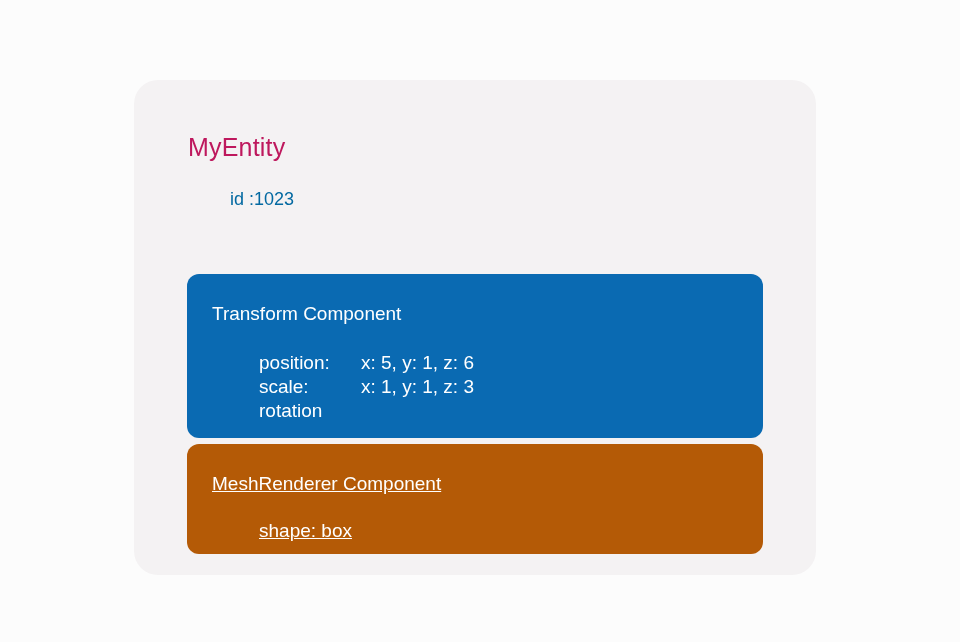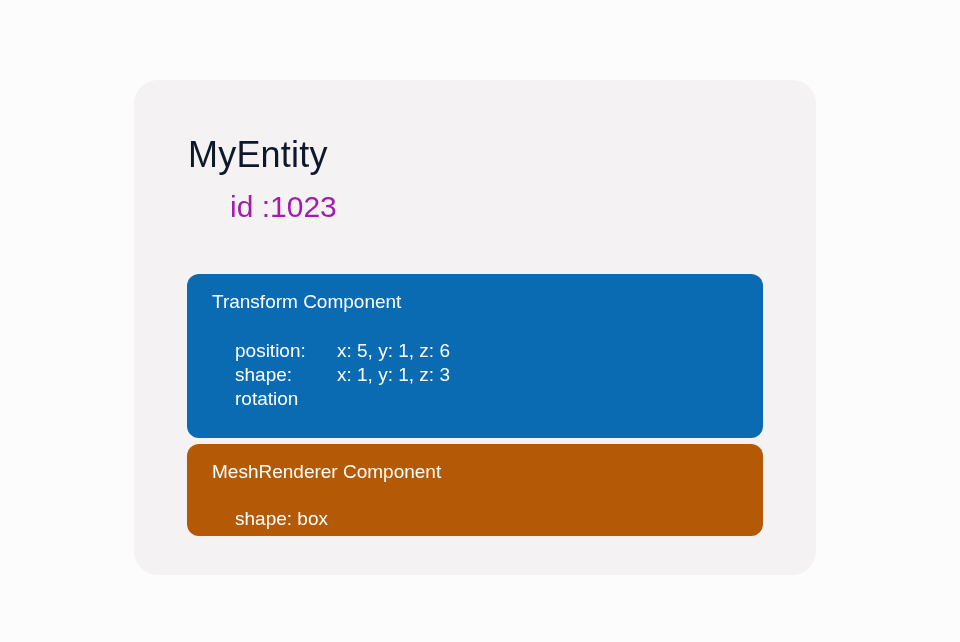--- a/index.html
+++ b/index.html
@@ -20,66 +20,68 @@
     top: 80px;
     width: 682px;
     height: 495px;
     background: #f4f2f3;
     border-radius: 24px;
   }
   .entity-title {
     position: absolute;
     left: 54px;
     top: 52px;
-    font-size: 36px;
+    font-size: 25px;
     line-height: 1.25;
-    color: #0f172a;
+    color: #be185d;
     letter-spacing: 0.2px;
   }
   .entity-id {
     position: absolute;
     left: 96px;
     top: 108px;
-    font-size: 30px;
+    font-size: 18px;
     line-height: 1.25;
-    color: #a21caf;
+    color: #0369a1;
   }
   .component {
     position: absolute;
     left: 53px;
     width: 576px;
     border-radius: 12px;
     color: #ffffff;
   }
   .component.transform {
     top: 194px;
     height: 164px;
     background: #0a6ab2;
   }
   .component.meshrenderer {
     top: 364px;
-    height: 92px;
+    height: 110px;
     background: #b45a06;
+    text-decoration: underline;
   }
   .comp-title {
-    padding: 16px 0 0 25px;
+    padding: 28px 0 0 25px;
     font-size: 19px;
     line-height: 24px;
   }
   .comp-rows {
     padding: 25px 0 0 48px;
   }
   .component.meshrenderer .comp-rows {
     padding-top: 23px;
   }
   .comp-row {
     display: flex;
     font-size: 19px;
     line-height: 24px;
     white-space: pre;
+    margin-left: 24px;
   }
   .comp-row .row-label {
     width: 102px;
     flex: 0 0 102px;
   }
 </style>
 </head>
 <body>
 
 <div class="entity-card">
@@ -89,21 +91,21 @@
   <div class="entity-id">id :1023</div>
 
   <div class="component transform">
     <div class="comp-title">Transform Component</div>
     <div class="comp-rows">
       <div class="comp-row">
         <span class="row-label">position:</span>
         <span class="row-value">x: 5, y: 1, z: 6</span>
       </div>
       <div class="comp-row">
-        <span class="row-label">shape:</span>
+        <span class="row-label">scale:</span>
         <span class="row-value">x: 1, y: 1, z: 3</span>
       </div>
       <div class="comp-row">
         <span class="row-label">rotation</span>
       </div>
     </div>
   </div>
 
   <div class="component meshrenderer">
     <div class="comp-title">MeshRenderer Component</div>

